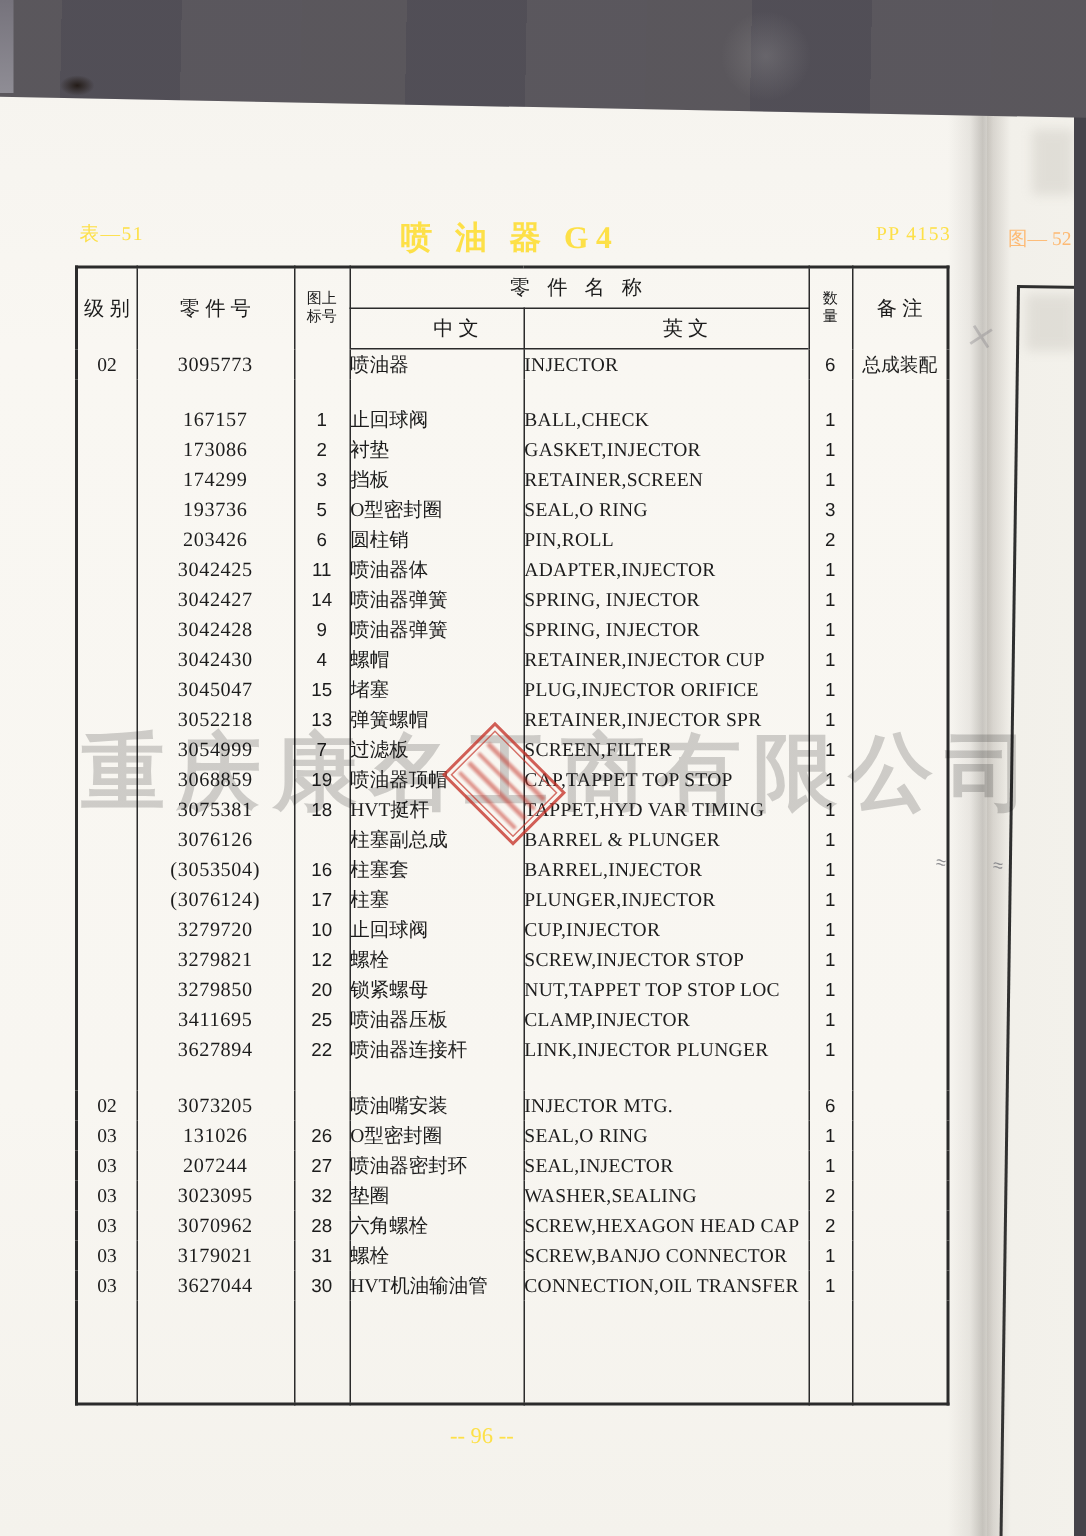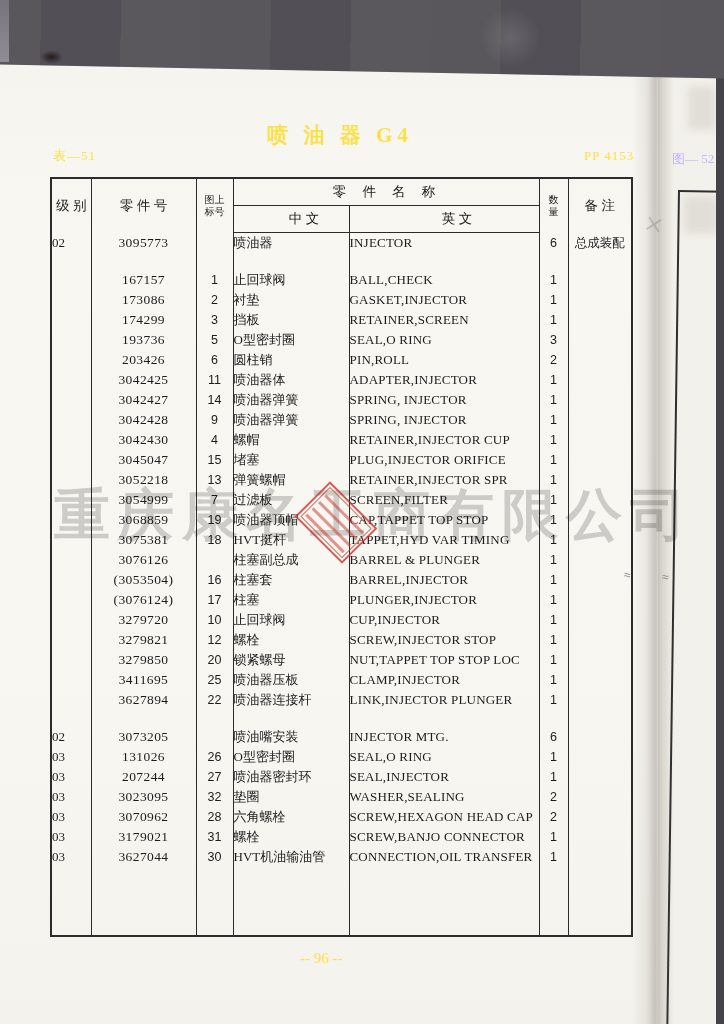--- a/index.html
+++ b/index.html
@@ -23,50 +23,50 @@
   .scanner-band::after{content:"";position:absolute;left:510px;top:45px;width:60px;height:60px;
     background:radial-gradient(closest-side,rgba(220,220,215,0.16),rgba(0,0,0,0));}
   .band-left-edge{position:absolute;left:0;top:0;width:9px;height:62px;
     background:linear-gradient(180deg,#76737c,#8f8d95);z-index:7;}
   .dark-spot{position:absolute;left:38px;top:49px;width:27px;height:16px;border-radius:50%;
     background:radial-gradient(closest-side,#241c18,rgba(40,30,24,0.0) 85%);z-index:8;}
 
   
   .txt{position:absolute;color:#fde047;white-space:nowrap;}
   .table-label{left:53px;top:147px;font-size:13px;letter-spacing:1px;z-index:9;}
-  .doc-title{left:240px;top:121px;width:200px;text-align:center;font-size:21px;
+  .doc-title{left:240px;top:144px;width:200px;text-align:center;font-size:21px;
     font-weight:bold;letter-spacing:5px;z-index:9;}
   .doc-number{left:584px;top:148px;font-size:13px;letter-spacing:1px;z-index:9;}
   .page-number{left:300px;top:950px;width:80px;text-align:left;font-size:15px;z-index:9;}
-  .next-page-label{left:672px;top:150px;font-size:13px;color:#c4b5fd;z-index:9;}
+  .next-page-label{left:672px;top:150px;font-size:13px;color:#fdba74;z-index:9;}
   .next-frame{position:absolute;left:678px;top:190px;width:46px;height:834px;
     border-left:2px solid #2e2e2e;border-top:2px solid #2e2e2e;
     transform:rotate(0.8deg);transform-origin:top left;z-index:3;}
   .ghost{position:absolute;background:#9a958c;filter:blur(4px);opacity:0.20;z-index:2;}
   .ghost1{left:688px;top:86px;width:28px;height:44px;}
   .ghost2{left:684px;top:196px;width:34px;height:38px;}
 
   
   table.parts{position:absolute;left:50px;top:177px;width:581px;height:760px;z-index:9;
     border-collapse:collapse;table-layout:fixed;background:transparent;
     font-family:"Liberation Serif","DejaVu Serif",serif;color:#1c1c1c;}
   table.parts,table.parts th,table.parts td{border-color:#2b2b2b;}
   table.parts{border:2px solid #2b2b2b;}
   table.parts th,table.parts td{border-left:1.5px solid #2b2b2b;border-right:1.5px solid #2b2b2b;
     padding:0;overflow:hidden;white-space:nowrap;}
   thead th{font-weight:normal;font-size:13.5px;text-align:center;vertical-align:middle;}
   thead tr.h1 th{height:26px;}
   thead tr.h2 th{height:26px;border-bottom:1.5px solid #2b2b2b;padding-left:26px;}
-  th.h-name{border-bottom:1.5px solid #2b2b2b;letter-spacing:4px;font-family:Liberation Mono, monospace;}
+  th.h-name{border-bottom:1.5px solid #2b2b2b;letter-spacing:4px;}
   th.two-line{line-height:1.2;font-size:10px;}
   th.h-span{border-bottom:1.5px solid #2b2b2b;}
   tbody td{height:20px;line-height:20px;font-size:13px;}
   tbody tr.spacer td{height:17px;}
   tbody tr.filler td{height:auto;}
-  td.c-level{text-align:left;font-size:13px;}
+  td.c-level{text-align:center;font-size:13px;}
   td.c-part{text-align:center;font-size:13.5px;letter-spacing:0.4px;}
   td.c-fig{text-align:center;font-family:"Liberation Sans","DejaVu Sans",sans-serif;font-size:12.5px;}
   td.c-cn{padding-left:8px;font-size:13px;}
   td.c-en{padding-left:6px;font-size:13px;letter-spacing:0.2px;}
   td.c-qty{text-align:center;font-family:"Liberation Sans","DejaVu Sans",sans-serif;font-size:12.5px;}
   td.c-remark{text-align:center;font-size:12.5px;}
 
   
   .watermark{position:absolute;left:54px;top:478px;font-size:56px;font-weight:bold;
     letter-spacing:8px;color:rgba(125,125,125,0.34);z-index:10;mix-blend-mode:multiply;

